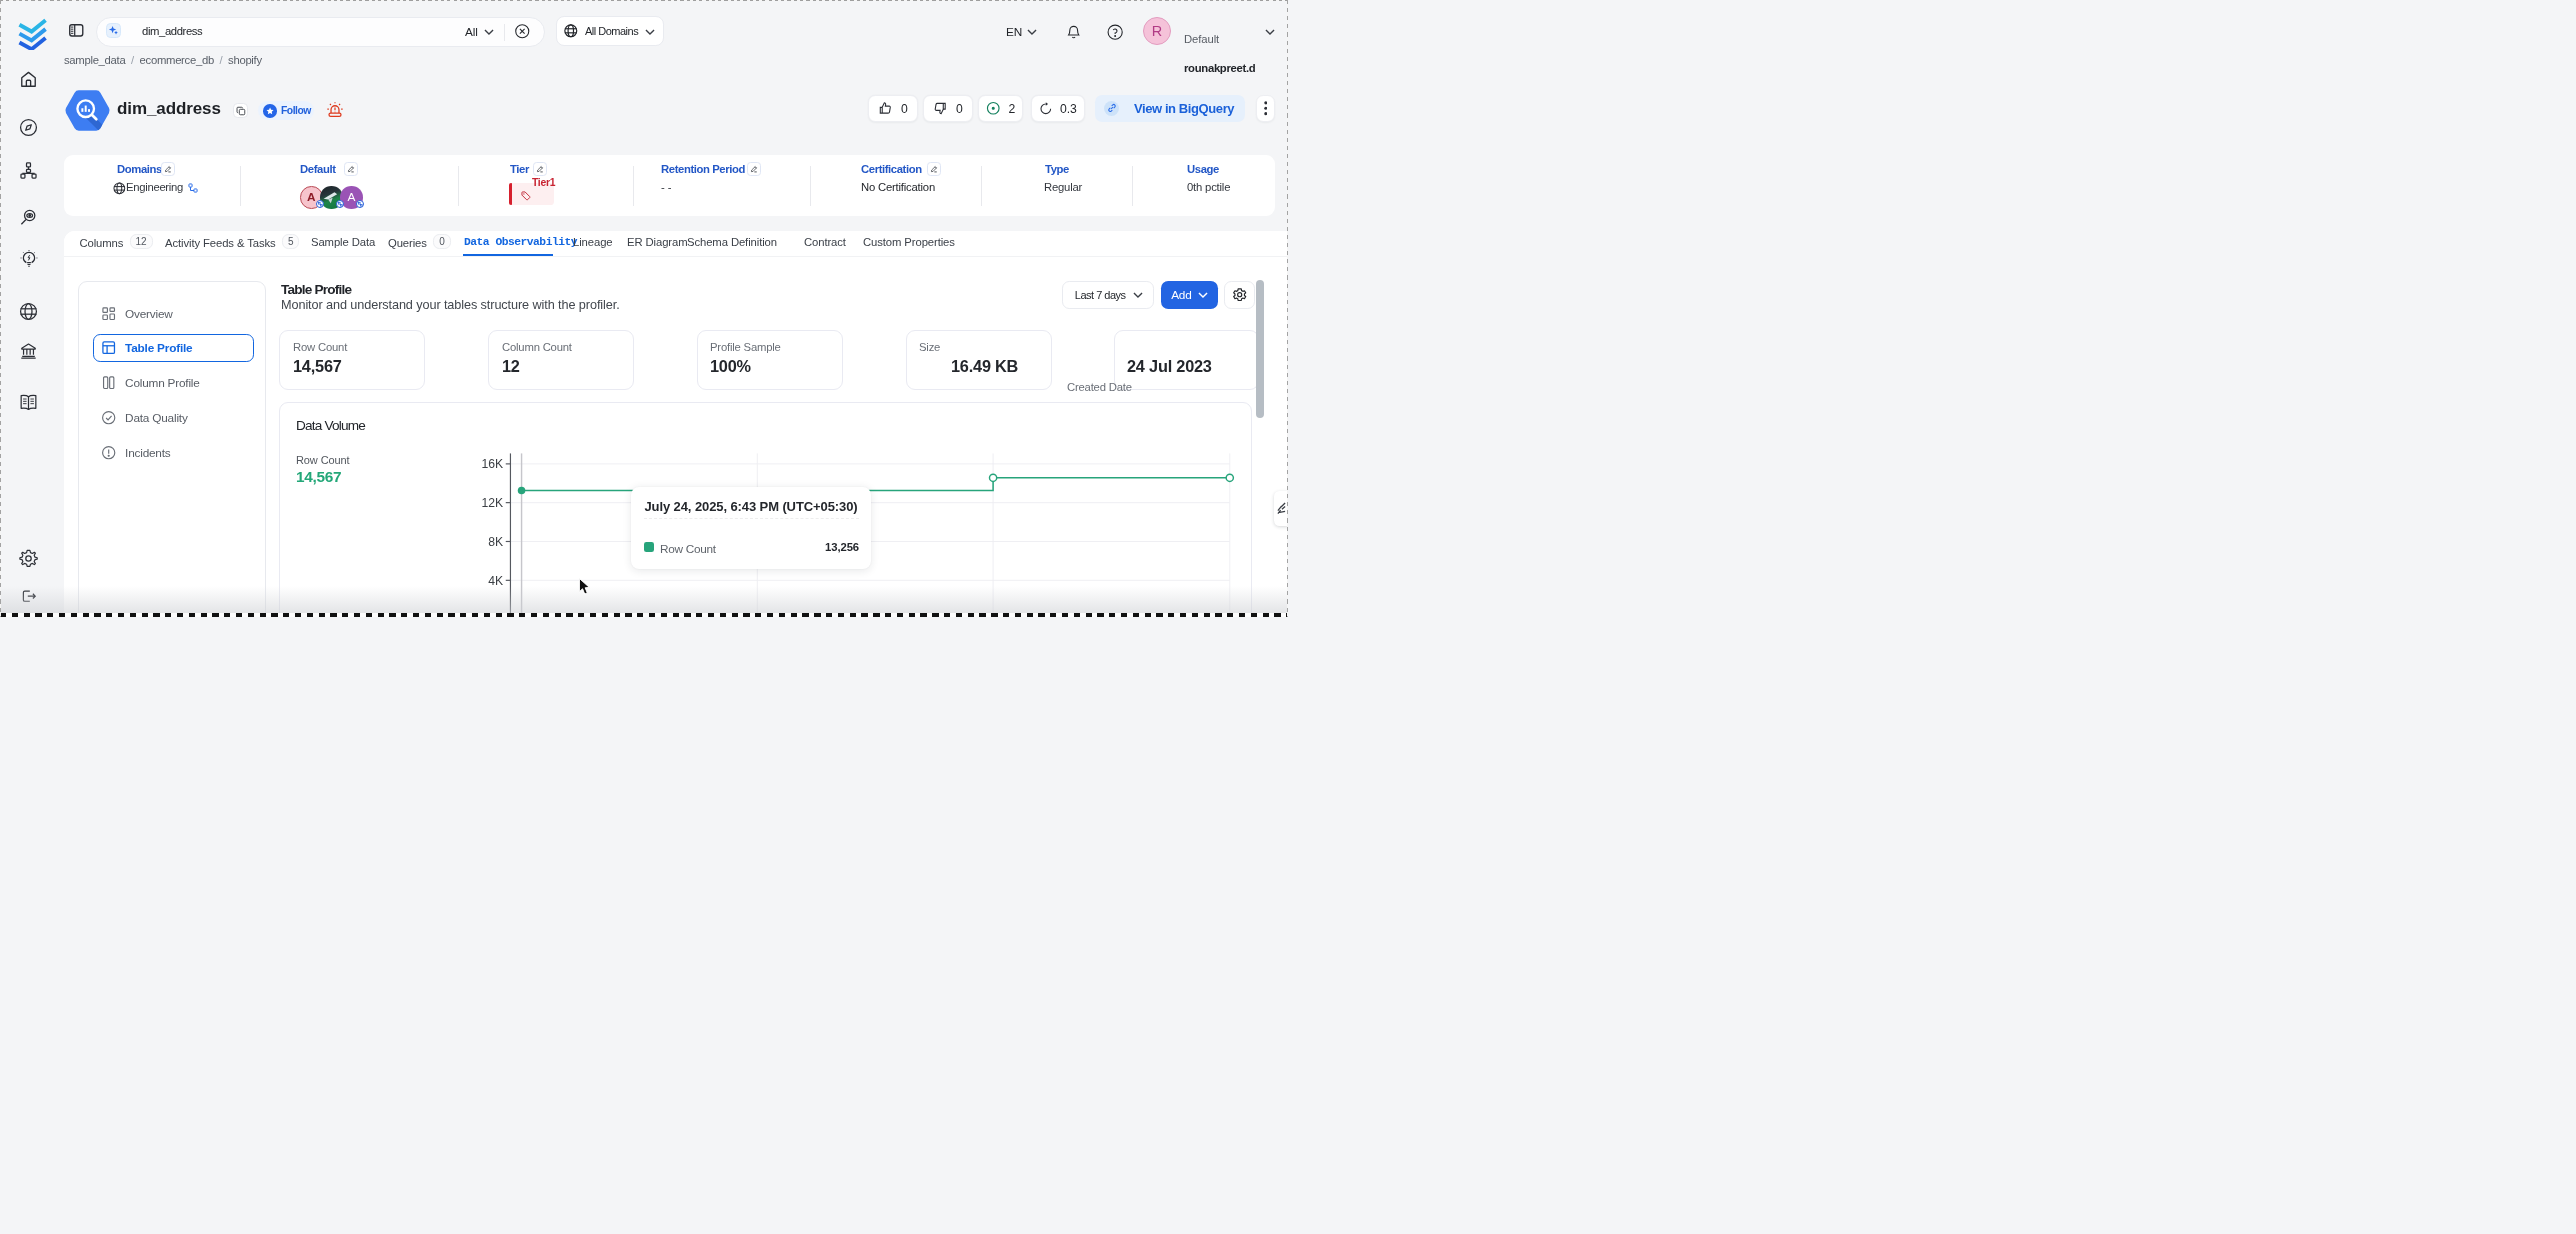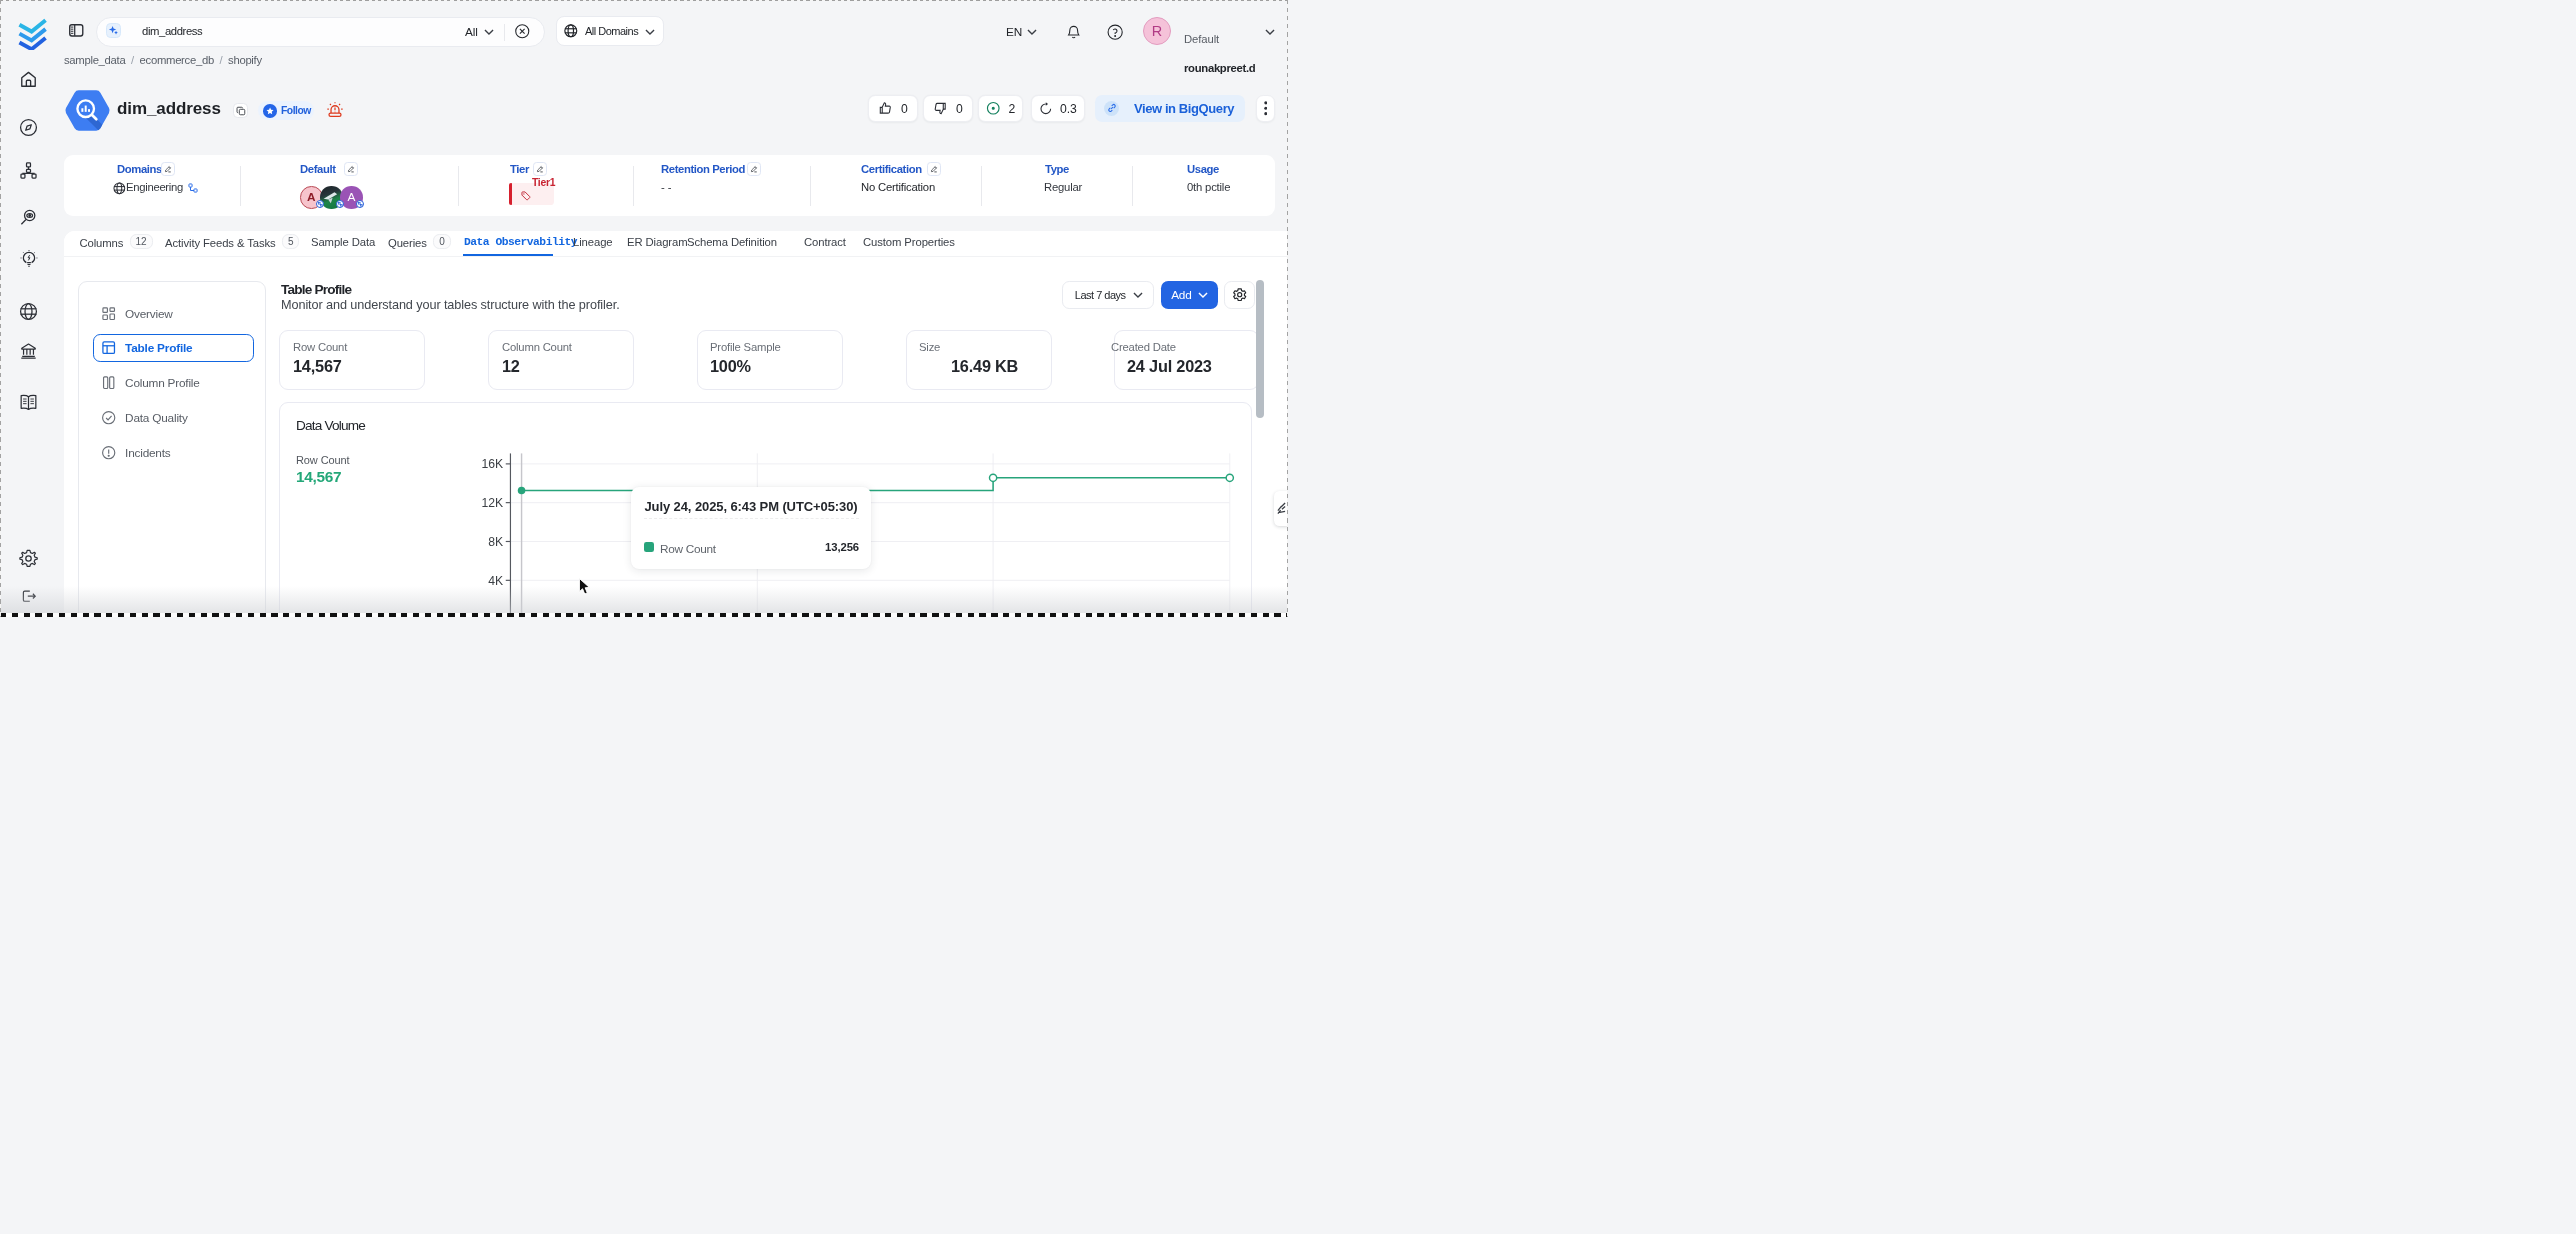--- a/index.html
+++ b/index.html
@@ -433,21 +433,21 @@
 <div class="card" style="left:488px; top:330px; width:146px; height:60px;"></div>
 <div class="statlbl" style="left:502px;">Column Count</div>
 <div class="statval" style="left:502px;">12</div>
 <div class="card" style="left:697px; top:330px; width:146px; height:60px;"></div>
 <div class="statlbl" style="left:710px;">Profile Sample</div>
 <div class="statval" style="left:710px;">100%</div>
 <div class="card" style="left:906px; top:330px; width:146px; height:60px;"></div>
 <div class="statlbl" style="left:919px;">Size</div>
 <div class="statval" style="left:919px;margin-left:32px;">16.49 KB</div>
 <div class="card" style="left:1114px; top:330px; width:145px; height:60px;"></div>
-<div class="statlbl" style="left:1111px;">Created Date</div>
+<div class="statlbl" style="left:1067px;margin-top:40px;">Created Date</div>
 <div class="statval" style="left:1127px;">24 Jul 2023</div>
 
 
 <div id="datavol" class="card" style="left:279px; top:402px; width:973px; height:221px; border-radius:9px 9px 0 0;"></div>
 <div class="abs" style="left:296px; top:418px; font-size:13.6px; font-weight:normal; letter-spacing:-0.8px; color:#22252a;">Data Volume</div>
 <div class="abs" style="left:296px; top:454px; font-size:11px; color:#52575e;">Row Count</div>
 <div class="abs" style="left:296px; top:468px; font-size:15.4px; font-weight:bold; color:#23a778; letter-spacing:-0.3px;">14,567</div>
 <svg class="abs" style="left:452px; top:447px;" width="813" height="170" viewBox="0 0 900 188">
 
   <g stroke="#ededf2" stroke-width="1">

